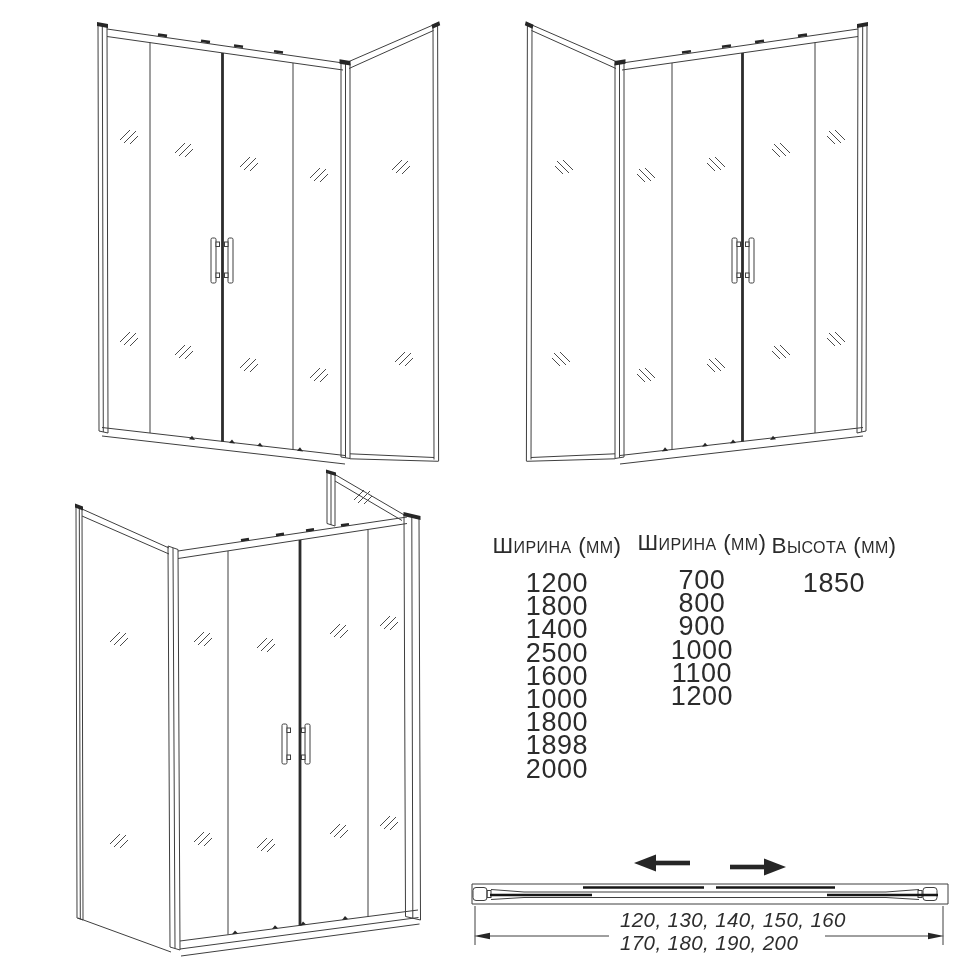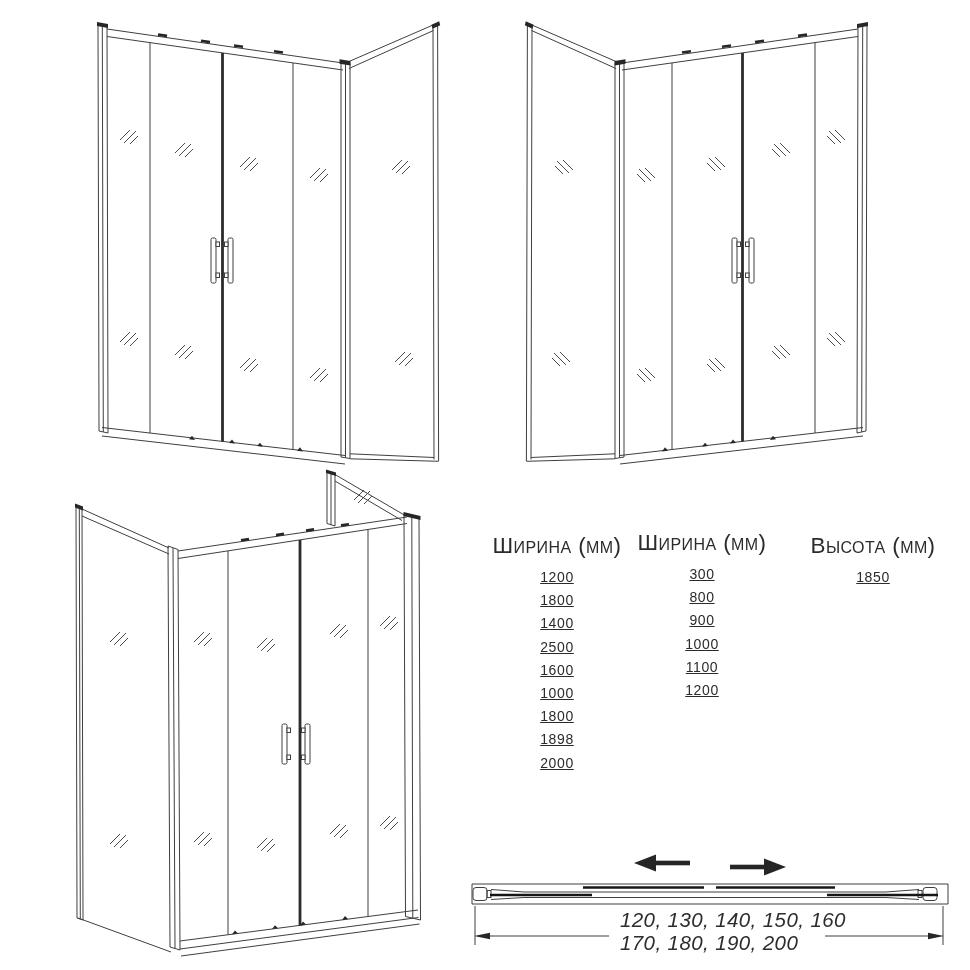--- a/index.html
+++ b/index.html
@@ -14,21 +14,21 @@
   svg .blk { fill:#262626; stroke:none; }
   svg .thick { stroke:#2c2c2c; stroke-width:2.8; fill:none; }
   svg .tick { stroke:#262626; stroke-width:2.6; fill:none; }
   svg .rf { stroke:#4a4a4a; stroke-width:1; fill:none; }
   svg .seg { stroke:#161616; stroke-width:2.6; fill:none; }
 
   
   .col { position:absolute; width:140px; text-align:center; color:#2b2b2b; }
   .col .hdr { font-variant:small-caps; font-variant-caps:small-caps; font-size:22.5px;
               letter-spacing:.4px; white-space:nowrap; }
-  .col .vals { margin-top:7px; font-size:14px; line-height:23.2px; letter-spacing:.6px;text-decoration:underline; }
+  .col .vals { margin-top:13px; font-size:27px; line-height:23.2px; letter-spacing:.6px; }
 
   
   .dims { position:absolute; left:620px; top:908px; font-size:20.5px; line-height:23px;
           color:#2d2d2d; letter-spacing:.4px; white-space:nowrap;font-style:italic; }
 </style>
 </head>
 <body>
 
 <div id="canvas">
 
@@ -215,30 +215,30 @@
       <div>1000</div>
       <div>1800</div>
       <div>1898</div>
       <div>2000</div>
     </div>
   </div>
 
   <div class="col" style="left:632px;top:530px">
     <div class="hdr">Ширина (мм)</div>
     <div class="vals">
-      <div>300</div>
+      <div>700</div>
       <div>800</div>
       <div>900</div>
       <div>1000</div>
       <div>1100</div>
       <div>1200</div>
     </div>
   </div>
 
-  <div class="col" style="left:803px;top:533px">
+  <div class="col" style="left:764px;top:533px">
     <div class="hdr">Высота (мм)</div>
     <div class="vals">
       <div>1850</div>
     </div>
   </div>
 
   <svg class="abs" style="left:462px;top:848px" width="500" height="115" viewBox="0 0 500 115">
     <g>
       <path class="blk" d="M172,15 L194,6.5 L194,23.5 Z"></path>
       <rect class="blk" x="194" y="12.7" width="34" height="4.6"></rect>

